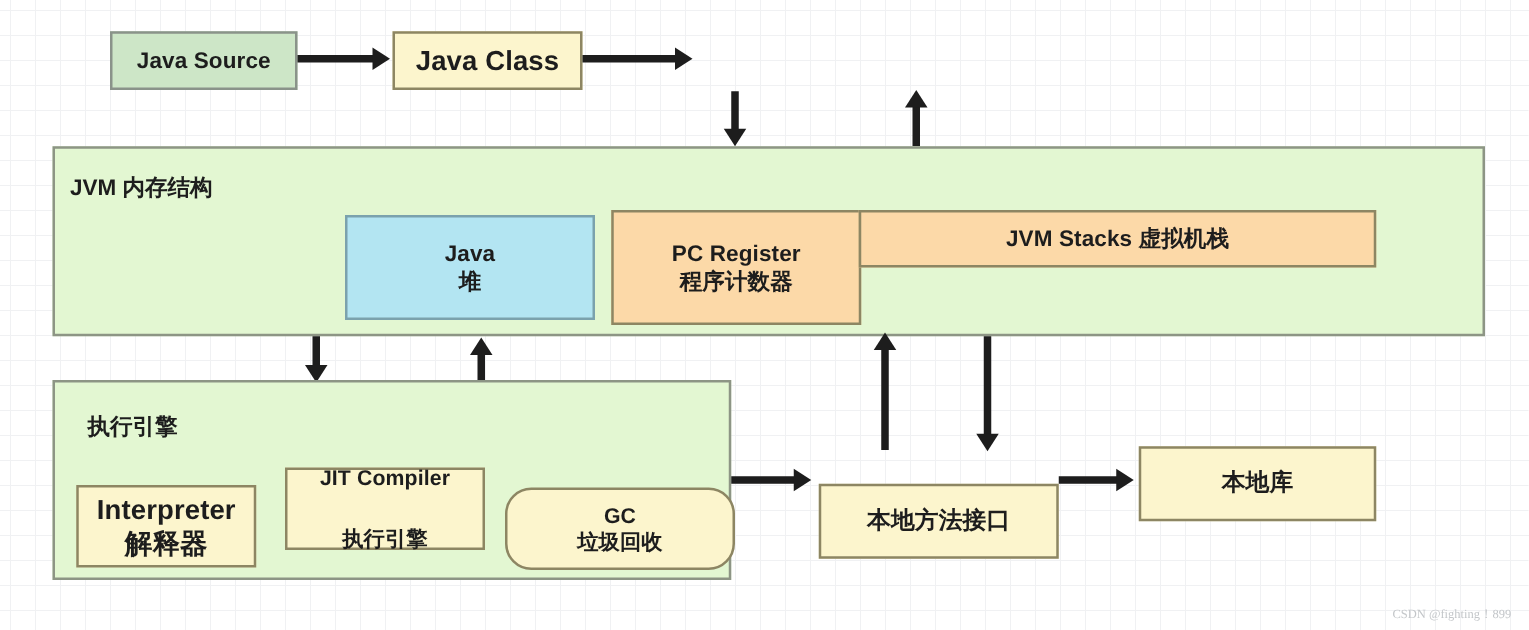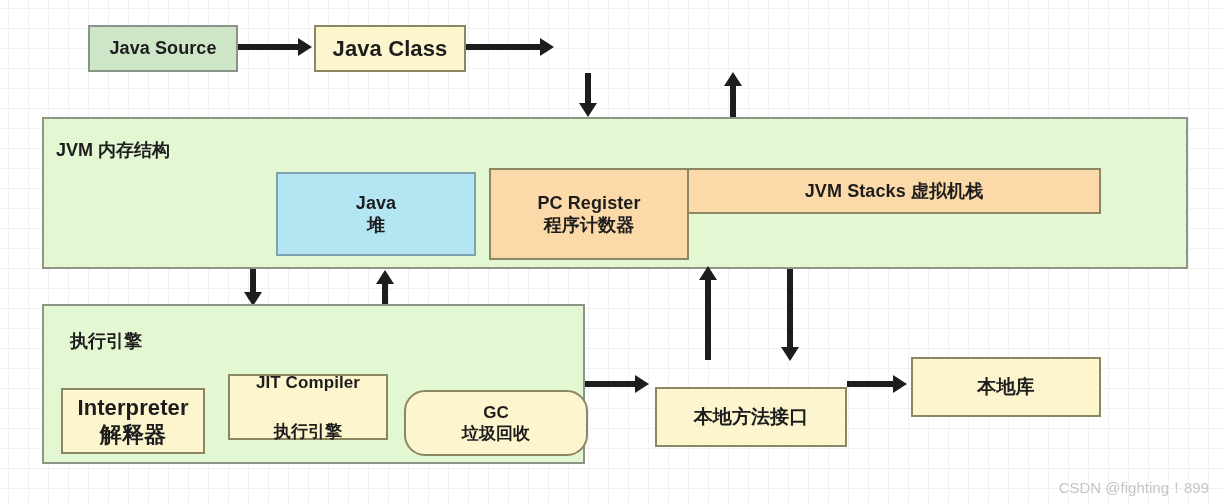--- a/index.html
+++ b/index.html
@@ -61,23 +61,23 @@
     width: 0;
     height: 0;
   }
   .ah-right { border-top: 9px solid transparent; border-bottom: 9px solid transparent; border-left: 14px solid #1d1d1d; }
   .ah-down  { border-left: 9px solid transparent; border-right: 9px solid transparent; border-top: 14px solid #1d1d1d; }
   .ah-up    { border-left: 9px solid transparent; border-right: 9px solid transparent; border-bottom: 14px solid #1d1d1d; }
   #watermark {
     position: absolute;
     right: 14px;
     bottom: 6px;
-    font-size: 15px;
+    font-size: 10px;
     color: #c3c6c9;
-    font-family: Liberation Sans, sans-serif;
+    font-family: Liberation Serif, serif;
     white-space: nowrap;
     text-align: center;
   }
 </style>
 </head>
 <body>
 
 <div id="canvas">
 
   <div class="node green" style="left:88px; top:25px; width:150px; height:47px; font-size:18px;">

